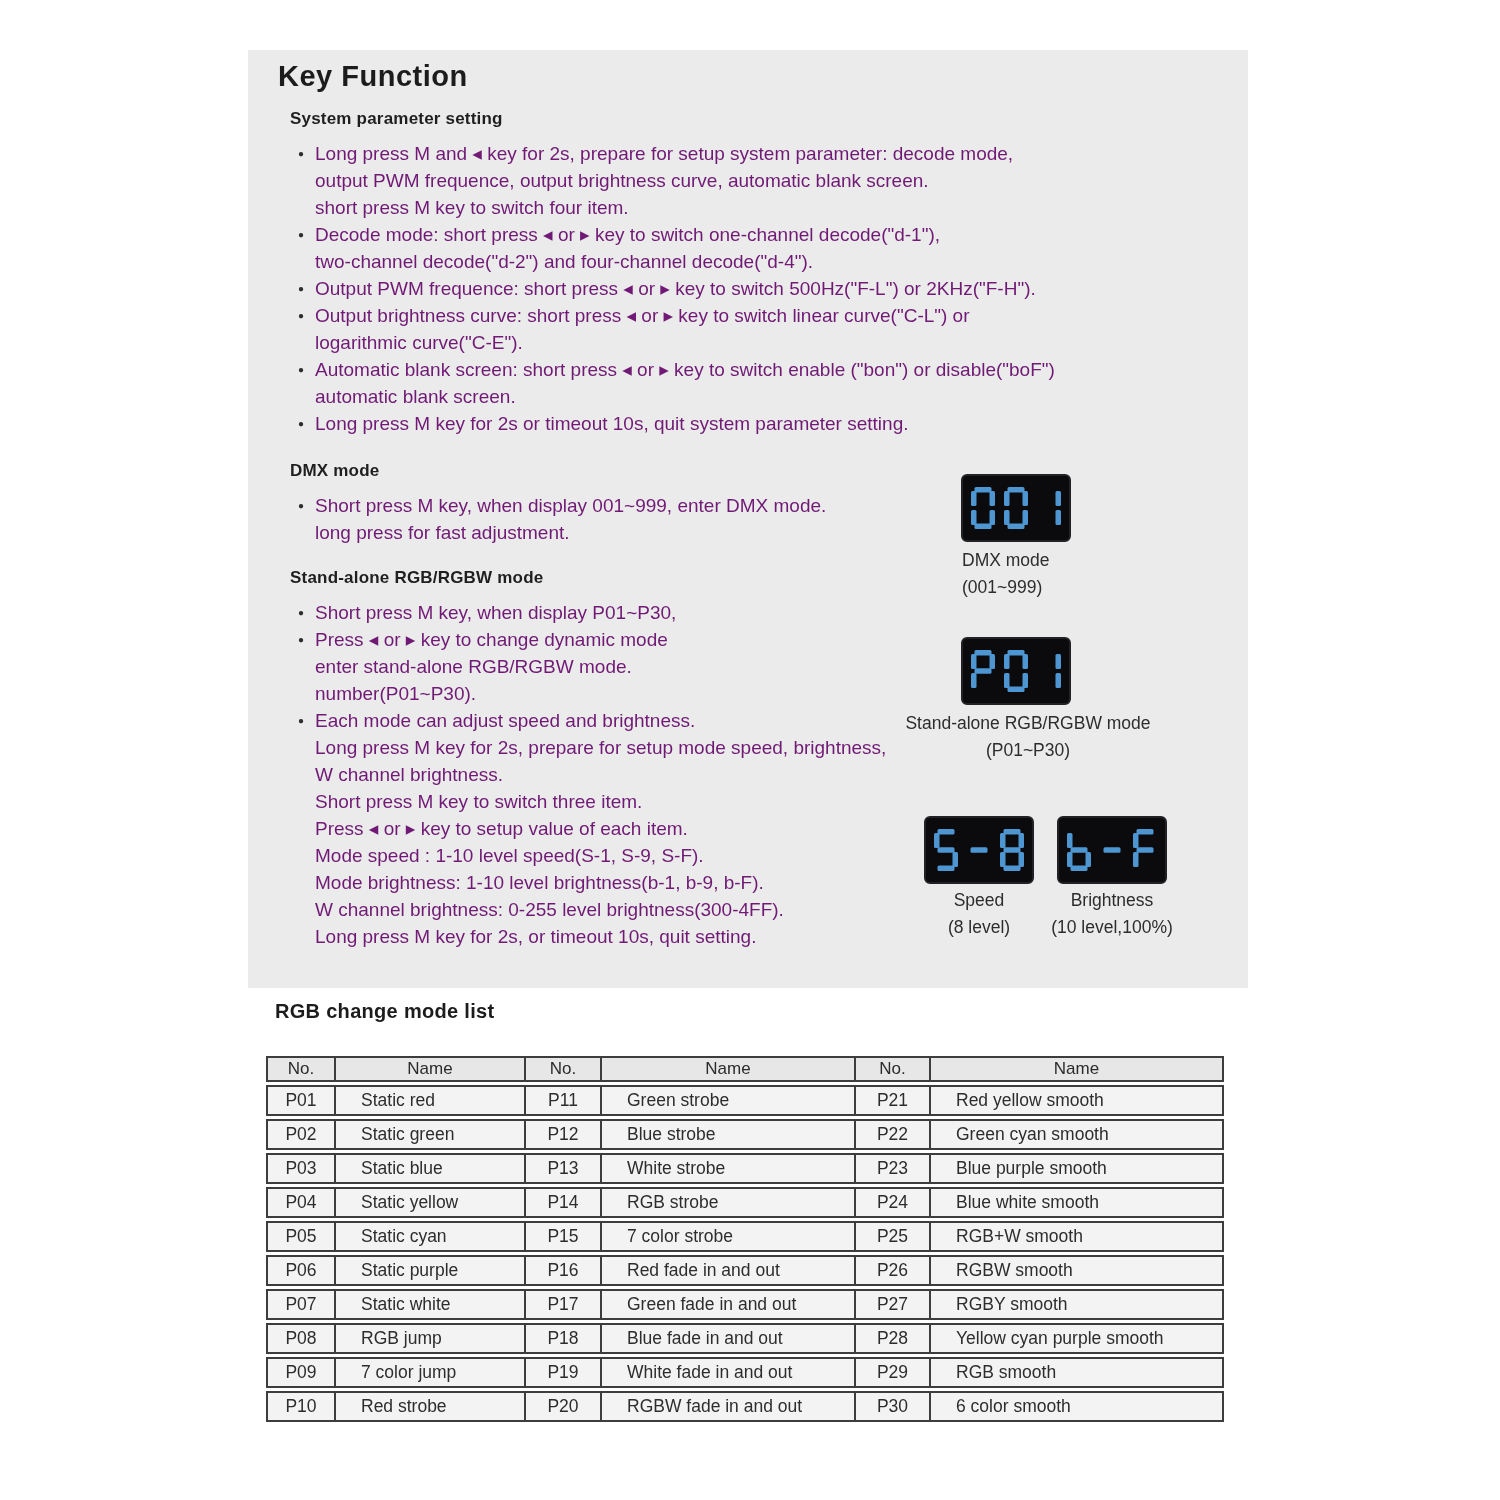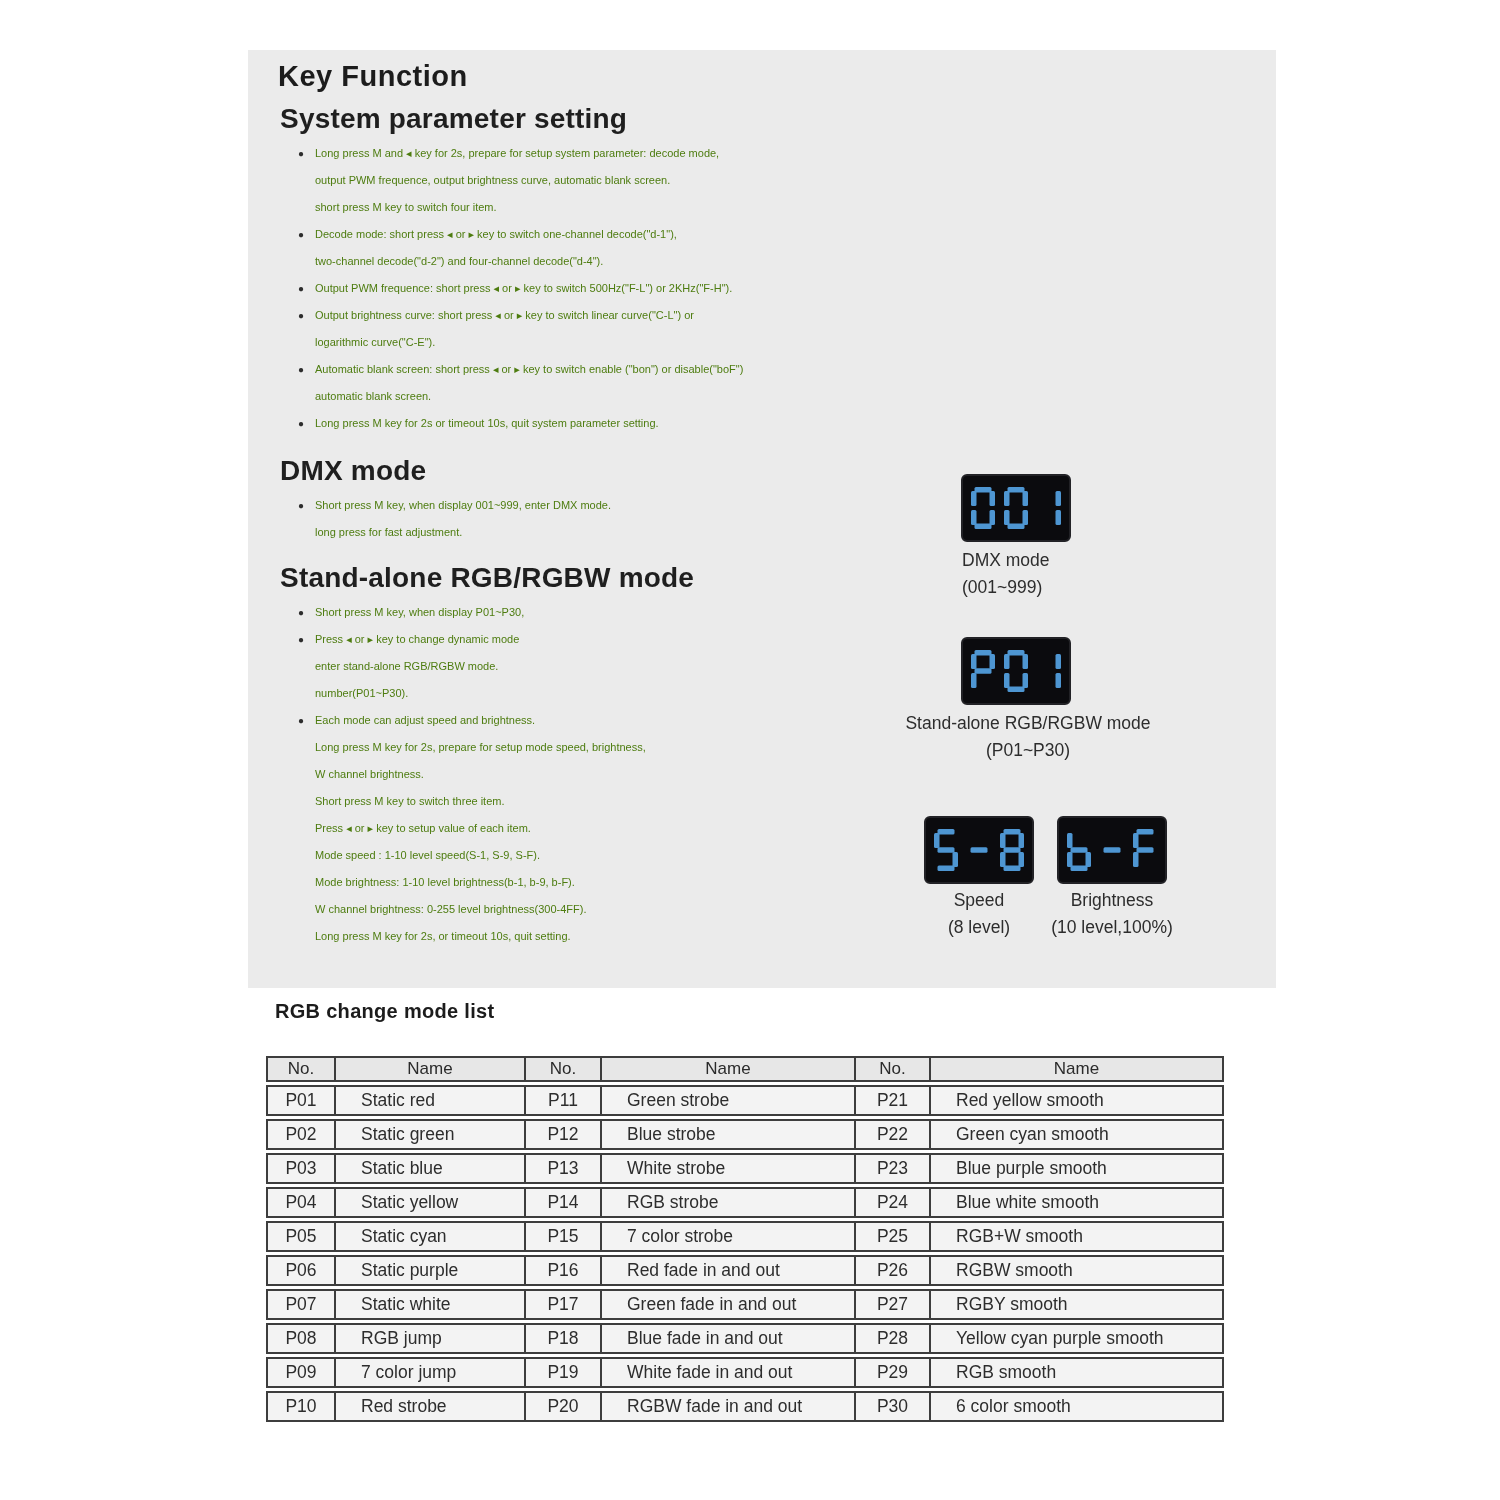--- a/index.html
+++ b/index.html
@@ -3,37 +3,36 @@
 <meta charset="utf-8">
 <style>
   html,body{margin:0;padding:0;background:#ffffff;}
   .page{
     position:relative;width:1500px;height:1500px;background:#ffffff;
     font-family:"Liberation Sans",sans-serif;color:#2d2d2d;overflow:hidden;
   }
   .panel{
     position:absolute;left:248px;top:50px;width:1000px;height:938px;
     background:#ebebeb;
-    padding-left:28px;
   }
   .kf-title{
     position:absolute;left:30px;top:10px;margin:0;
     font-size:29px;font-weight:bold;color:#1c1c1c;letter-spacing:.5px;
   }
   .content{position:absolute;left:30px;top:57px;width:960px;}
   .sec-heading{
-    margin:0 0 9px 2px;font-size:28px;font-weight:bold;color:#1f1f1f;
+    margin:0 0 9px 12px;font-size:17px;font-weight:bold;color:#1f1f1f;
     line-height:24px;letter-spacing:.2px;
   }
   .sec-heading.mt1{margin-top:22px;}
   .sec-heading.mt2{margin-top:20px;}
   .lines{margin:0;}
   .line{
-    position:relative;padding-left:37px;font-size:11px;line-height:27px;
-    white-space:nowrap;color:#4d7c0f;
+    position:relative;padding-left:37px;font-size:19px;line-height:27px;
+    white-space:nowrap;color:#701a75;
   }
   .line.bullet::before{
     content:"●";position:absolute;left:20px;top:0;font-size:10px;line-height:28px;color:#2d2d2d;
   }
   .display-box{
     position:absolute;width:110px;height:68px;background:#0b0b0e;
     border:2px solid #222226;border-radius:6px;box-sizing:border-box;
     display:flex;align-items:center;justify-content:center;
   }
   .pos-dmx{left:713px;top:424px;}

